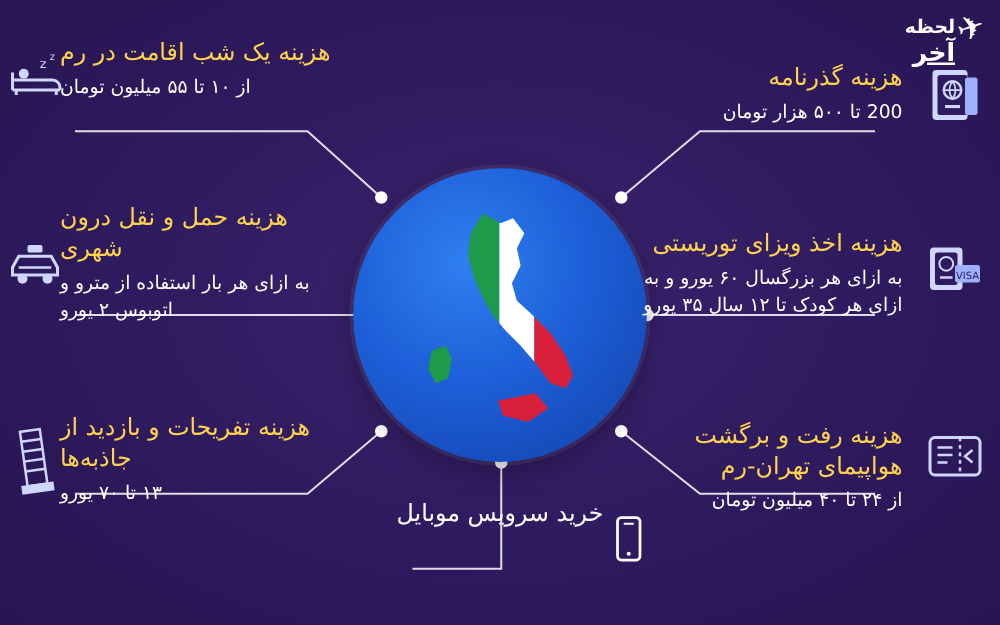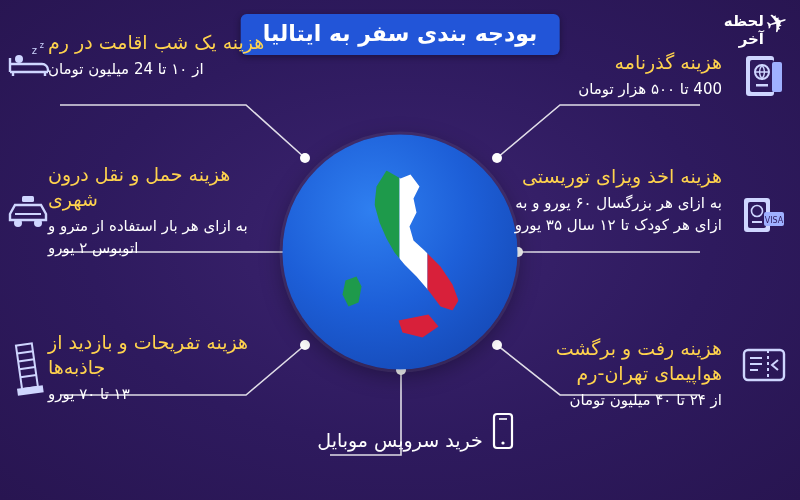--- a/index.html
+++ b/index.html
@@ -11,21 +11,21 @@
   }
   #page{position:relative;width:800px;height:500px;
     background:radial-gradient(ellipse at 50% 48%, #3c2470 0%, #2e1a5e 55%, #281551 100%);
     overflow:hidden;}
 
   
   .logo{position:absolute;top:8px;right:10px;width:96px;height:46px;}
   .logo .plane{position:absolute;right:2px;top:2px;color:#fff;font-size:26px;line-height:26px;
      transform:rotate(-18deg);}
   .logo .lg1{position:absolute;right:26px;top:4px;color:#fff;font-size:15px;font-weight:bold;}
-  .logo .lg2{position:absolute;right:26px;top:22px;color:#fff;font-size:15px;font-weight:bold;}
+  .logo .lg2{position:absolute;right:26px;top:22px;color:#fff;font-size:20px;font-weight:bold;text-decoration:underline;}
 
   
   .title{
     position:absolute;top:14px;left:50%;transform:translateX(-50%);
     background:#2255d8;color:#fff;font-size:22px;font-weight:bold;
     padding:7px 22px 9px;border-radius:6px;white-space:nowrap;
     box-shadow:0 2px 6px rgba(0,0,0,.35);
   }
 
   
@@ -45,41 +45,40 @@
   .item .sub{color:#ffffff;font-size:15px;line-height:1.45;margin-top:4px;}
   .right .head,.right .sub{text-align:right;}
   .left .head,.left .sub{text-align:left;}
   .center{text-align:center;}
   .center .head,.center .sub{text-align:center;}
 
   .ic{position:absolute;color:#cfd6ff;}
 
   
   #it-passport{right:78px;top:50px;width:210px;}
-  #it-visa{right:78px;top:164px;width:215px;}
+  #it-visa{right:78px;top:183px;width:215px;}
   #it-flight{right:78px;top:336px;width:215px;}
   
   #it-hotel{left:48px;top:30px;width:220px;}
   #it-transport{left:48px;top:162px;width:220px;}
   #it-fun{left:48px;top:330px;width:215px;}
   
-  #it-sim{left:50%;transform:translateX(-50%);top:428px;width:260px;}
+  #it-sim{left:50%;transform:translateX(-50%);top:399px;width:260px;}
 </style>
 </head>
 <body>
 
 <div id="page">
 
   <div class="logo">
     <span class="plane">✈</span>
     <span class="lg1">لحظه</span>
     <span class="lg2">آخر</span>
   </div>
 
-  <div class="title">بودجه بندی سفر به ایتالیا</div>
 
   <svg class="lines">
     <g stroke="#ffffff" stroke-width="1.6" fill="none" opacity="0.85">
 
       <path d="M497,158 L560,105 L700,105"></path>
       <path d="M518,252 L700,252"></path>
       <path d="M497,345 L560,395 L700,395"></path>
 
       <path d="M305,158 L246,105 L60,105"></path>
       <path d="M288,252 L60,252"></path>
@@ -115,21 +114,21 @@
       </g>
 
       <path d="M63,146 L74,142 L79,152 L76,168 L66,172 L60,160 Z" fill="#1e9a4b"></path>
 
       <path d="M116,186 L146,180 L156,192 L140,203 L120,198 Z" fill="#d8203a"></path>
     </svg>
   </div>
 
   <div class="item right" id="it-passport">
     <div class="head">هزینه گذرنامه</div>
-    <div class="sub">400 تا ۵۰۰ هزار تومان</div>
+    <div class="sub">200 تا ۵۰۰ هزار تومان</div>
   </div>
   <div class="ic" style="right:10px;top:50px;">
     <svg width="52" height="52" viewBox="0 0 52 52">
       <rect x="8" y="6" width="28" height="40" rx="3" fill="#cfd6ff"></rect>
       <rect x="12" y="10" width="24" height="32" rx="2" fill="#2e1a5e"></rect>
       <circle cx="24" cy="22" r="7" fill="none" stroke="#cfd6ff" stroke-width="2"></circle>
       <path d="M17,22 h14 M24,15 q5,7 0,14 q-5,-7 0,-14" stroke="#cfd6ff" stroke-width="1.4" fill="none"></path>
       <rect x="18" y="34" width="12" height="2.5" fill="#cfd6ff"></rect>
       <rect x="34" y="12" width="10" height="30" rx="2" fill="#9fb0ff"></rect>
     </svg>
@@ -158,21 +157,21 @@
     <svg width="52" height="52" viewBox="0 0 52 52">
       <rect x="6" y="10" width="40" height="30" rx="4" fill="none" stroke="#cfd6ff" stroke-width="2.4"></rect>
       <path d="M30,10 v30" stroke="#cfd6ff" stroke-width="2" stroke-dasharray="3 3"></path>
       <path d="M12,18 h12 M12,24 h12 M12,30 h8" stroke="#cfd6ff" stroke-width="2"></path>
       <path d="M40,20 l-6,5 l6,5" stroke="#cfd6ff" stroke-width="2" fill="none"></path>
     </svg>
   </div>
 
   <div class="item left" id="it-hotel">
     <div class="head">هزینه یک شب اقامت در رم</div>
-    <div class="sub">از ۱۰ تا 24 میلیون تومان</div>
+    <div class="sub">از ۱۰ تا ۵۵ میلیون تومان</div>
   </div>
   <div class="ic" style="left:4px;top:40px;">
     <svg width="48" height="48" viewBox="0 0 48 48">
       <path d="M6,32 v-14 M6,24 h32 a6,6 0 0 1 6,6 v2 M6,32 h38 M9,32 v4 M41,32 v4" stroke="#cfd6ff" stroke-width="2.4" fill="none"></path>
       <circle cx="15" cy="19" r="4" fill="#cfd6ff"></circle>
       <text x="33" y="14" font-size="10" fill="#cfd6ff" font-family="DejaVu Sans, sans-serif">z</text>
       <text x="40" y="8" font-size="8" fill="#cfd6ff" font-family="DejaVu Sans, sans-serif">z</text>
     </svg>
   </div>
 

